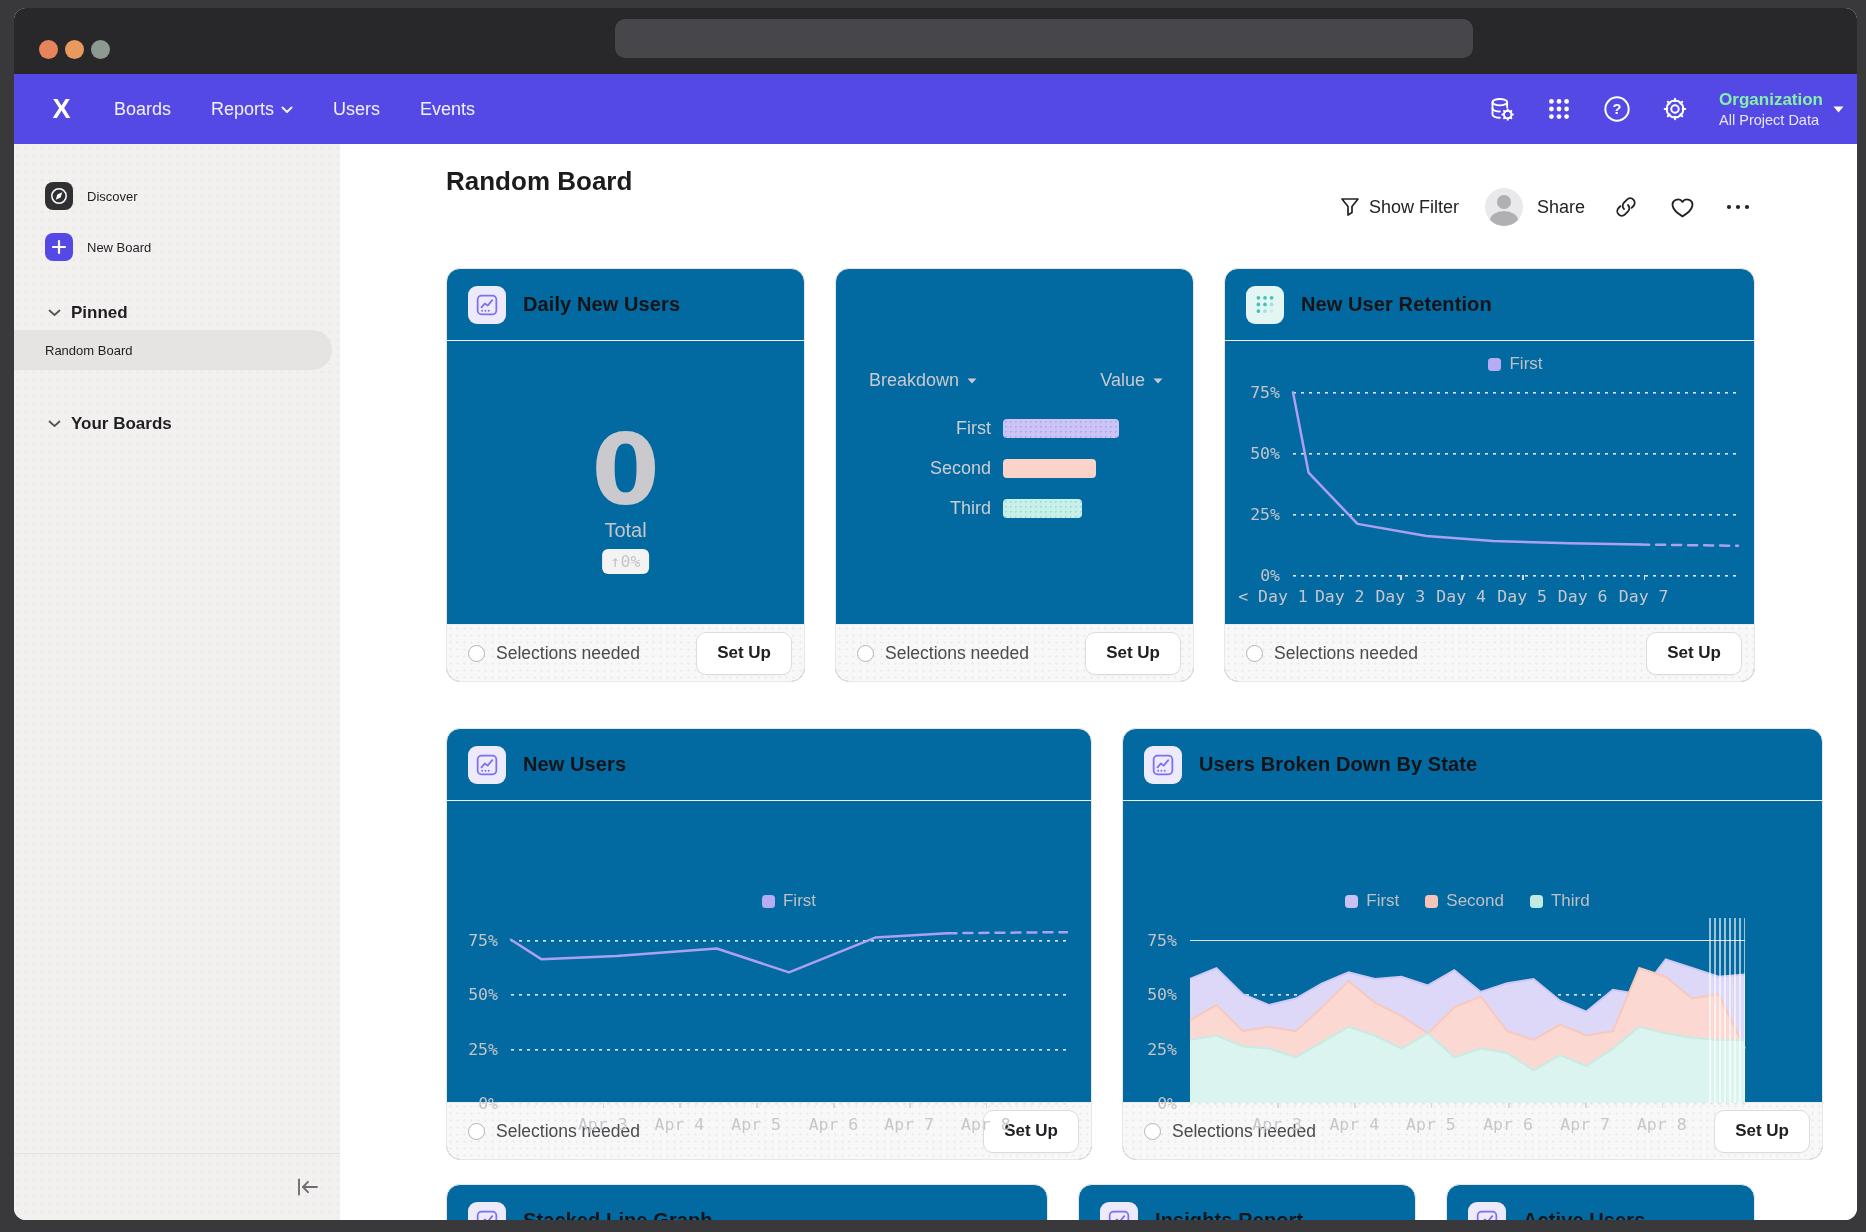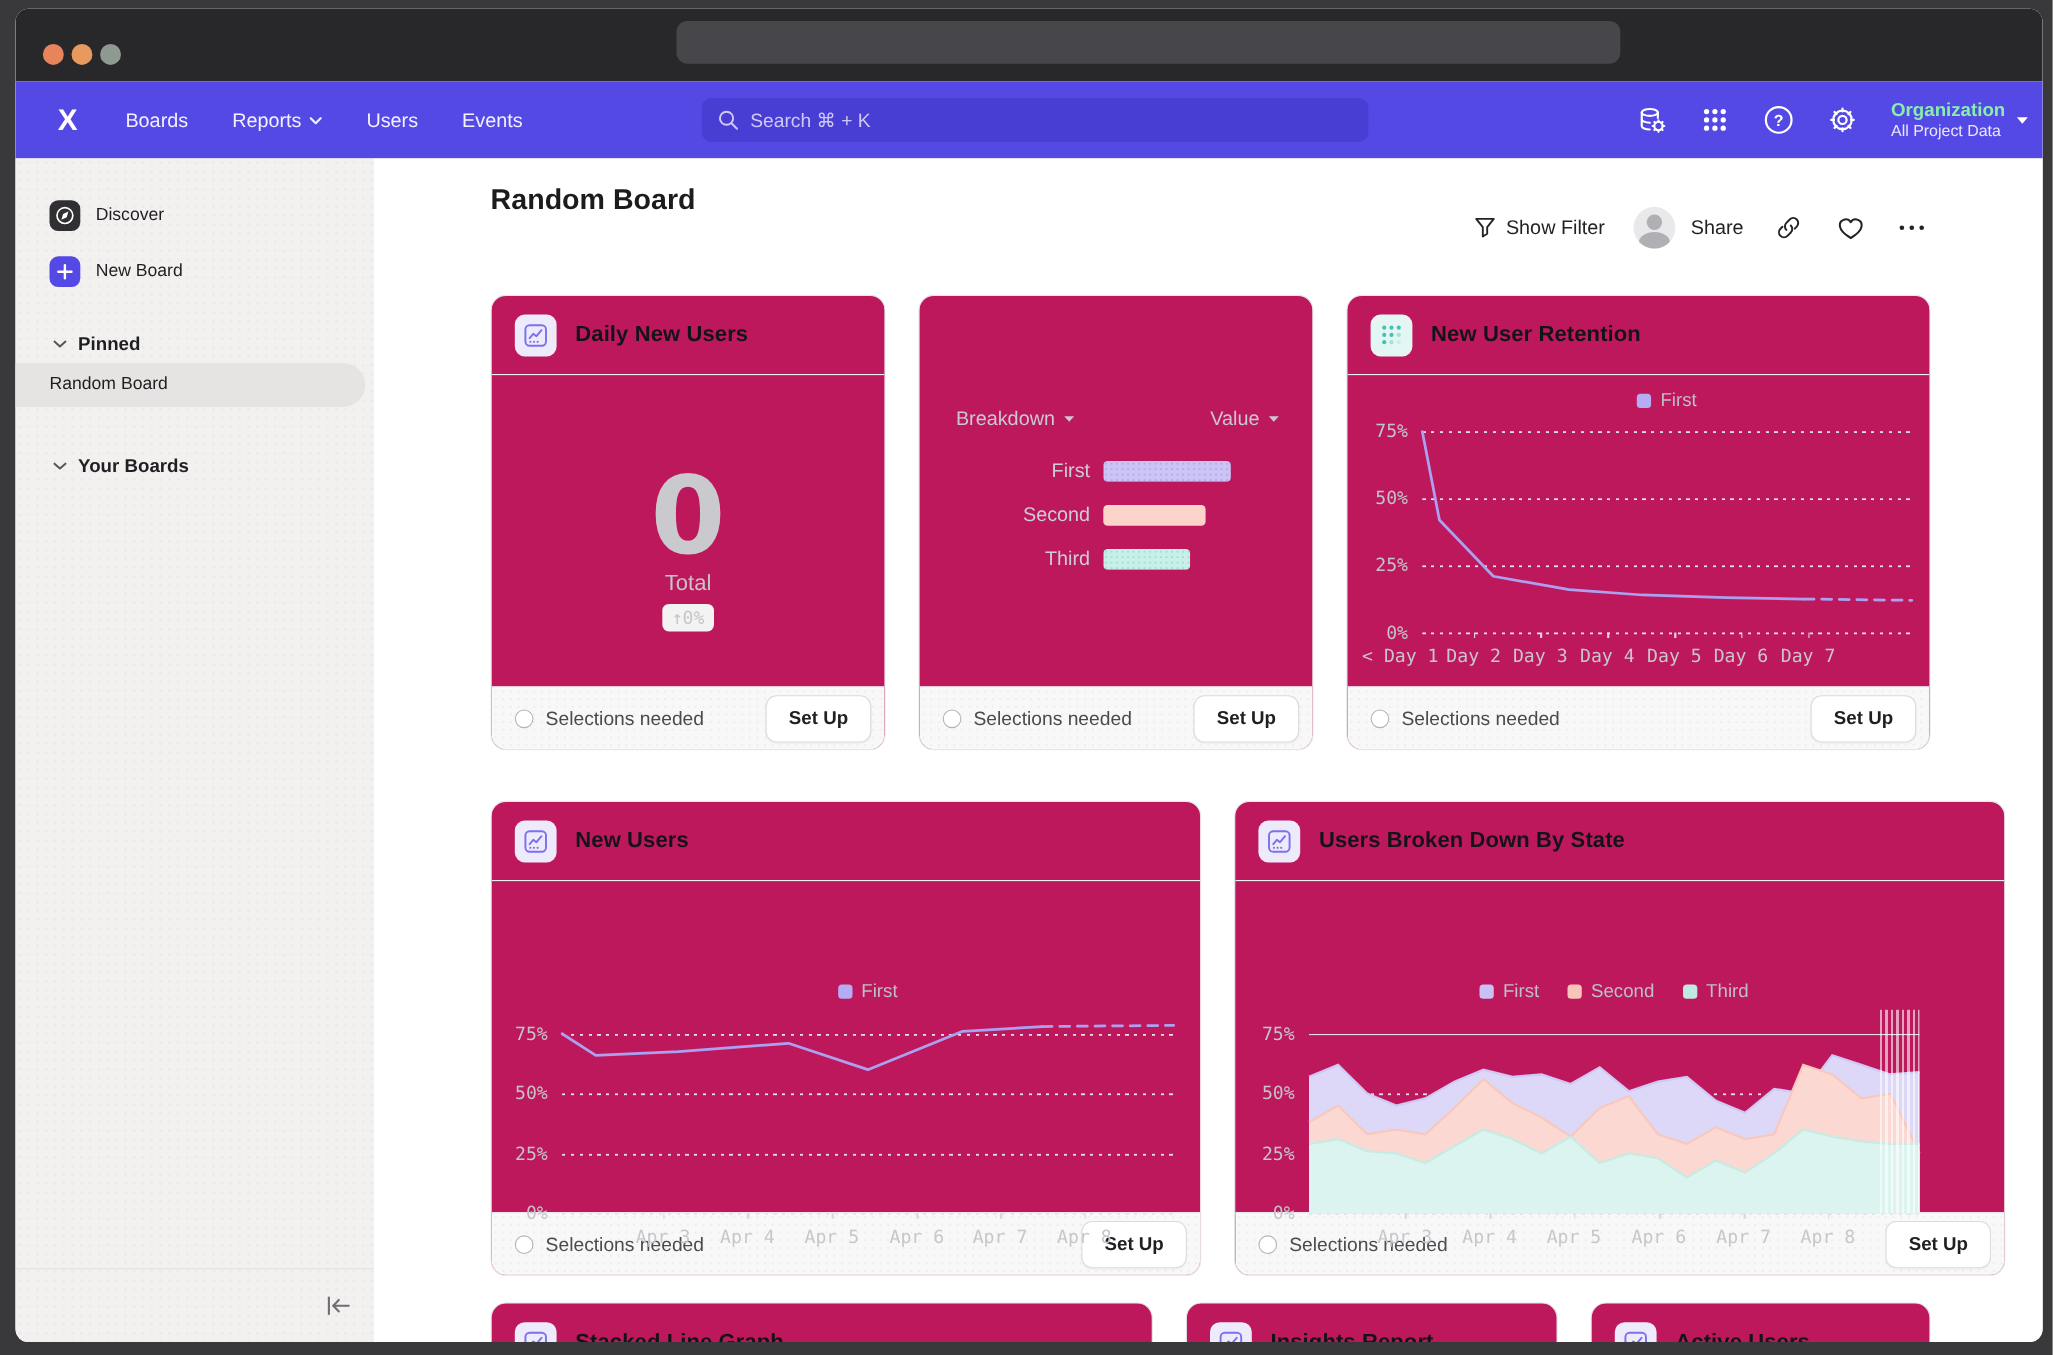--- a/index.html
+++ b/index.html
@@ -34,21 +34,21 @@
   .org-name { color:#86efac; font-size:17px; font-weight:700; }
   .org-sub  { color:#E9E6FC; font-size:14.5px; }
 
   
   .sidebar { position:absolute; left:0; top:136px; width:326px; bottom:0; background:#F2F1F0;
              background-image:radial-gradient(rgba(60,60,70,0.05) 1.1px, transparent 1.1px); background-size:8px 8px; }
   .side-item { position:absolute; left:0; display:flex; align-items:center; gap:14px; cursor:pointer; }
   .side-icon { width:28px; height:28px; border-radius:8px; display:flex; align-items:center; justify-content:center; flex:none; }
   .discover-ic { background:#303032; }
   .newboard-ic { background:#5549E6; }
-  .side-label { font-size:16px; color:#1F1F23; font-weight:500; }
+  .side-label { font-size:13px; color:#1F1F23; font-weight:500; }
   .side-section { position:absolute; display:flex; align-items:center; gap:10px; cursor:pointer; }
   .side-section .side-label { font-weight:600; font-size:17px; }
   .side-selected { position:absolute; left:0; width:318px; height:40px; background:#E5E4E2; border-radius:0 22px 22px 0;
                    display:flex; align-items:center; padding-left:31px; cursor:pointer; }
   .side-selected .side-label { font-weight:500; }
   .side-divider { position:absolute; left:0; right:0; top:1009px; height:1px; background:#E2E1E0; }
   .collapse-btn { position:absolute; left:279px; top:1030px; width:30px; height:26px; cursor:pointer;
                   display:flex; align-items:center; justify-content:center; }
 
   
@@ -56,21 +56,21 @@
   .board-title { position:absolute; left:106px; top:22px; font-size:26px; font-weight:700; color:#1C1C1F; }
   .board-desc  { position:absolute; left:106px; top:62px; font-size:18.5px; color:#8A8A8E; }
   .header-actions { position:absolute; top:44px; left:1000px; display:flex; align-items:center; gap:0; }
   .action { display:flex; align-items:center; gap:9px; cursor:pointer; color:#232327; font-size:18px; font-weight:500; }
   .avatar { width:38px; height:38px; border-radius:50%; background:#E9E9EB; position:relative; overflow:hidden; margin:0 14px 0 26px; flex:none; cursor:pointer;}
   .avatar .head { position:absolute; left:12px; top:7px; width:14px; height:14px; border-radius:50%; background:#AFAFB4; }
   .avatar .body { position:absolute; left:5px; top:23px; width:28px; height:18px; border-radius:50%; background:#AFAFB4; }
   .icon-btn { width:30px; height:30px; display:flex; align-items:center; justify-content:center; cursor:pointer; margin-left:26px; }
 
   
-  .card { position:absolute; background:#be185d; border:1px solid #E7E7E9; border-radius:14px; overflow:hidden; }
+  .card { position:absolute; background:#0369a1; border:1px solid #E7E7E9; border-radius:14px; overflow:hidden; }
   .card-header { position:absolute; left:0; top:0; right:0; height:72px; display:flex; align-items:center; padding-left:21px; gap:17px;
                  border-bottom:1px solid #F1F1F2; }
   .card-icon { width:38px; height:38px; border-radius:9px; display:flex; align-items:center; justify-content:center; flex:none; }
   .insights-bg { background:#ECEAFB; }
   .retention-bg { background:#E3F6F3; }
   .card-title { font-size:20px; font-weight:700; color:#141418; letter-spacing:0.1px; }
   .card-footer { position:absolute; left:0; right:0; bottom:0; height:57px; background:#F8F8F8; border-top:1px solid #ECECEE;
                  display:flex; align-items:center; padding:0 12px 0 21px;
                  background-image:radial-gradient(rgba(0,0,0,0.045) 1.2px, transparent 1.2px); background-size:7px 7px; }
   .radio { width:17px; height:17px; border-radius:50%; border:1.6px solid #B4B4B8; margin-right:11px; flex:none; cursor:pointer; background:#fff;}
@@ -136,27 +136,20 @@
           </svg>
       </div>
       <div class="nav-item">
           <span>Users</span>
         </div>
       <div class="nav-item">
           <span>Events</span>
         </div>
     </div>
 
-    <div class="nav-search">
-      <svg width="20" height="20" viewBox="0 0 20 20">
-        <circle cx="8.5" cy="8.5" r="6" fill="none" stroke="#CFC9F8" stroke-width="1.8"></circle>
-        <line x1="13" y1="13" x2="18" y2="18" stroke="#CFC9F8" stroke-width="1.8" stroke-linecap="round"></line>
-      </svg>
-      <span class="ph">Search ⌘ + K</span>
-    </div>
 
     <div class="nav-right">
       <div class="nav-icon">
         <svg width="27" height="27" viewBox="0 0 24 24" fill="none" stroke="#fff" stroke-width="1.7" stroke-linecap="round">
           <ellipse cx="10.5" cy="5.5" rx="6.5" ry="2.8"></ellipse>
           <path d="M4 5.5 V16.5 c0 1.5 2.9 2.8 6.5 2.8 M17 5.5 V10"></path>
           <path d="M4 11 c0 1.5 2.9 2.8 6.5 2.8"></path>
           <circle cx="17.5" cy="16.5" r="3.4"></circle>
           <path d="M17.5 11.8 v1.4 M17.5 19.8 v1.4 M12.8 16.5 h1.4 M20.8 16.5 h1.4 M14.2 13.2 l1 1 M19.8 18.8 l1 1 M20.8 13.2 l-1 1 M15.2 18.8 l-1 1"></path>
         </svg>

